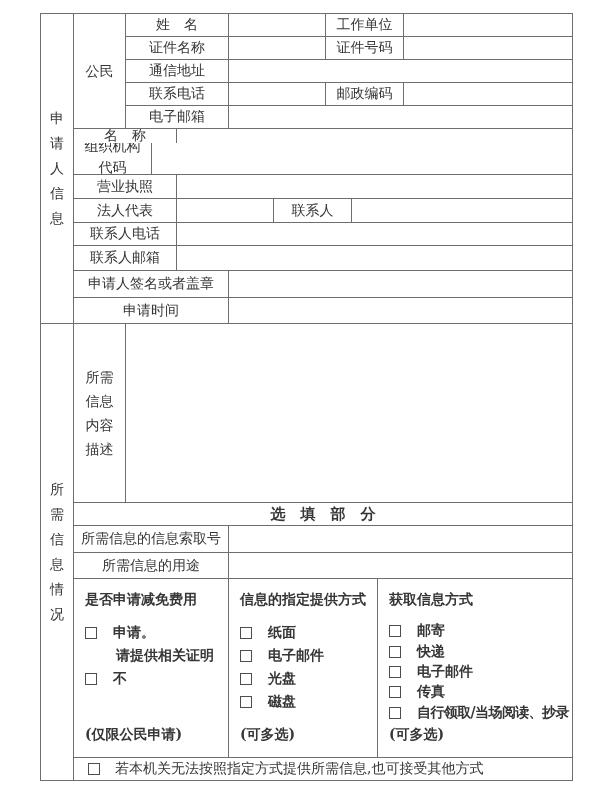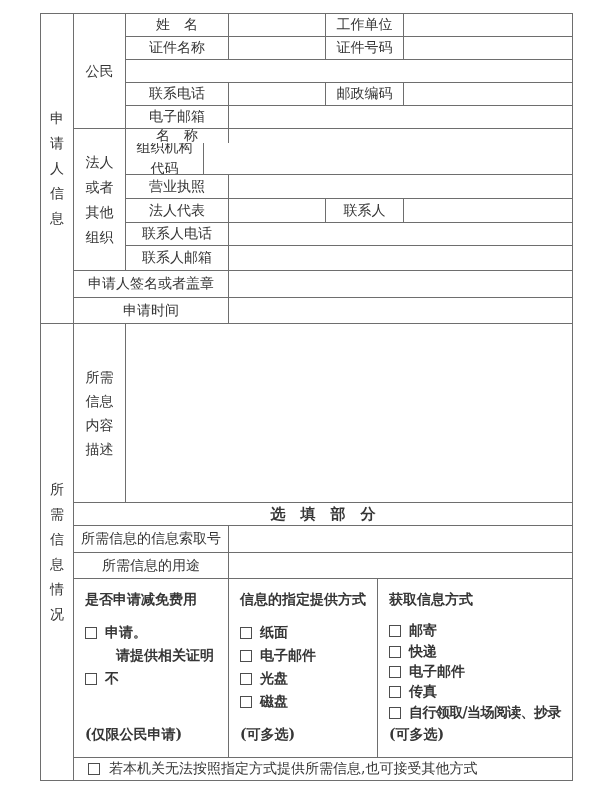--- a/index.html
+++ b/index.html
@@ -10,44 +10,44 @@
   .sec { display:flex; }
   .sec1 { height:310px; border-bottom:1px solid var(--b); }
   .sec2 { flex:1; }
   .side { width:33px; border-right:1px solid var(--b); display:flex; flex-direction:column; justify-content:center; align-items:center; }
   .side span { line-height:25px; display:block; }
   .sbody { flex:1; display:flex; flex-direction:column; min-width:0; }
   .group { display:flex; border-bottom:1px solid var(--b); }
   .g1 { height:115px; }
   .g2 { height:142px; }
   .glabel { width:52px; border-right:1px solid var(--b); display:flex; flex-direction:column; justify-content:center; align-items:center; line-height:25px; }
-  .grows { flex:1; display:flex; flex-direction:column; min-width:0; }
+  .grows { flex:1; display:flex; flex-direction:column; min-width:0;font-family:Liberation Mono, monospace; }
   .frow { display:flex; border-bottom:1px solid var(--b); }
   .frow.nb { border-bottom:none;justify-content:center; }
   .frow.grow { flex:1; }
   .h23 { height:23px; } .h24 { height:24px; } .h46 { height:46px;flex-direction:column; } .h27 { height:27px; } .h26 { height:26px; }
   .cell { border-right:1px solid var(--b); display:flex; align-items:center; justify-content:center; text-align:center; overflow:hidden; }
   .cell.last { border-right:none; }
   .wB { width:103px; } .wC { width:97px; } .wD { width:78px; } .wE { flex:1; }
   .wSig { width:155px; } .wDesc { width:52px; } .wCol1 { width:155px; } .wCol2 { width:149px; }
   .stack { flex-direction:column; line-height:21px; }
   .desc-row { height:179px; }
   .desc-label { line-height:24px; }
   .header-row { height:23px; }
   .opt-header { flex:1; display:flex; align-items:center; justify-content:center; font-weight:bold; font-size:15px; }
   .five-row { height:179px; }
   .ckcol { display:flex; flex-direction:column; align-items:flex-start; padding:8px 6px 12px 11px; border-right:1px solid var(--b); overflow:hidden;font-weight:bold; }
   .ckcol.last { border-right:none; }
   .ckcol .title { height:24px; line-height:24px; margin-bottom:10px; white-space:nowrap; }
-  .opt { display:flex; align-items:center; gap:8px; height:23px; white-space:nowrap; }
+  .opt { display:flex; align-items:center; gap:16px; height:23px; white-space:nowrap; }
   .opt.indent { padding-left:31px; }
   .opt.tight { letter-spacing:-0.6px; }
   .cb { width:12px; height:12px; border:1px solid #4d4d4d; background:#fff; display:inline-block; flex:none; }
   .note { margin-top:auto; height:22px; line-height:22px; white-space:nowrap; }
-  .bottom-row { flex:1; display:flex; align-items:center; gap:9px; padding-left:14px; white-space:nowrap; }
+  .bottom-row { flex:1; display:flex; align-items:center; gap:15px; padding-left:14px; white-space:nowrap; }
 </style>
 </head>
 <body>
 
 <div class="form">
 
   <div class="sec sec1">
     <div class="side">
       <span>申</span>
       <span>请</span>
@@ -68,42 +68,37 @@
             <div class="cell wD">工作单位</div>
             <div class="cell wE last"></div>
           </div>
           <div class="frow h23">
             <div class="cell wB">证件名称</div>
             <div class="cell wC"></div>
             <div class="cell wD">证件号码</div>
             <div class="cell wE last"></div>
           </div>
           <div class="frow h23">
+            <div class="cell wB">通信地址</div>
             <div class="cell wE last"></div>
           </div>
           <div class="frow h23">
             <div class="cell wB">联系电话</div>
             <div class="cell wC"></div>
             <div class="cell wD">邮政编码</div>
             <div class="cell wE last"></div>
           </div>
           <div class="frow grow nb">
             <div class="cell wB">电子邮箱</div>
             <div class="cell wE last"></div>
           </div>
         </div>
       </div>
 
       <div class="group g2">
-        <div class="glabel">
-          <span>法人</span>
-          <span>或者</span>
-          <span>其他</span>
-          <span>组织</span>
-        </div>
         <div class="grows">
           <div class="frow h46">
             <div class="cell wB">名　称</div>
             <div class="cell wC"></div>
             <div class="cell wD stack">
               <span>组织机构</span>
               <span>代码</span>
             </div>
             <div class="cell wE last"></div>
           </div>

